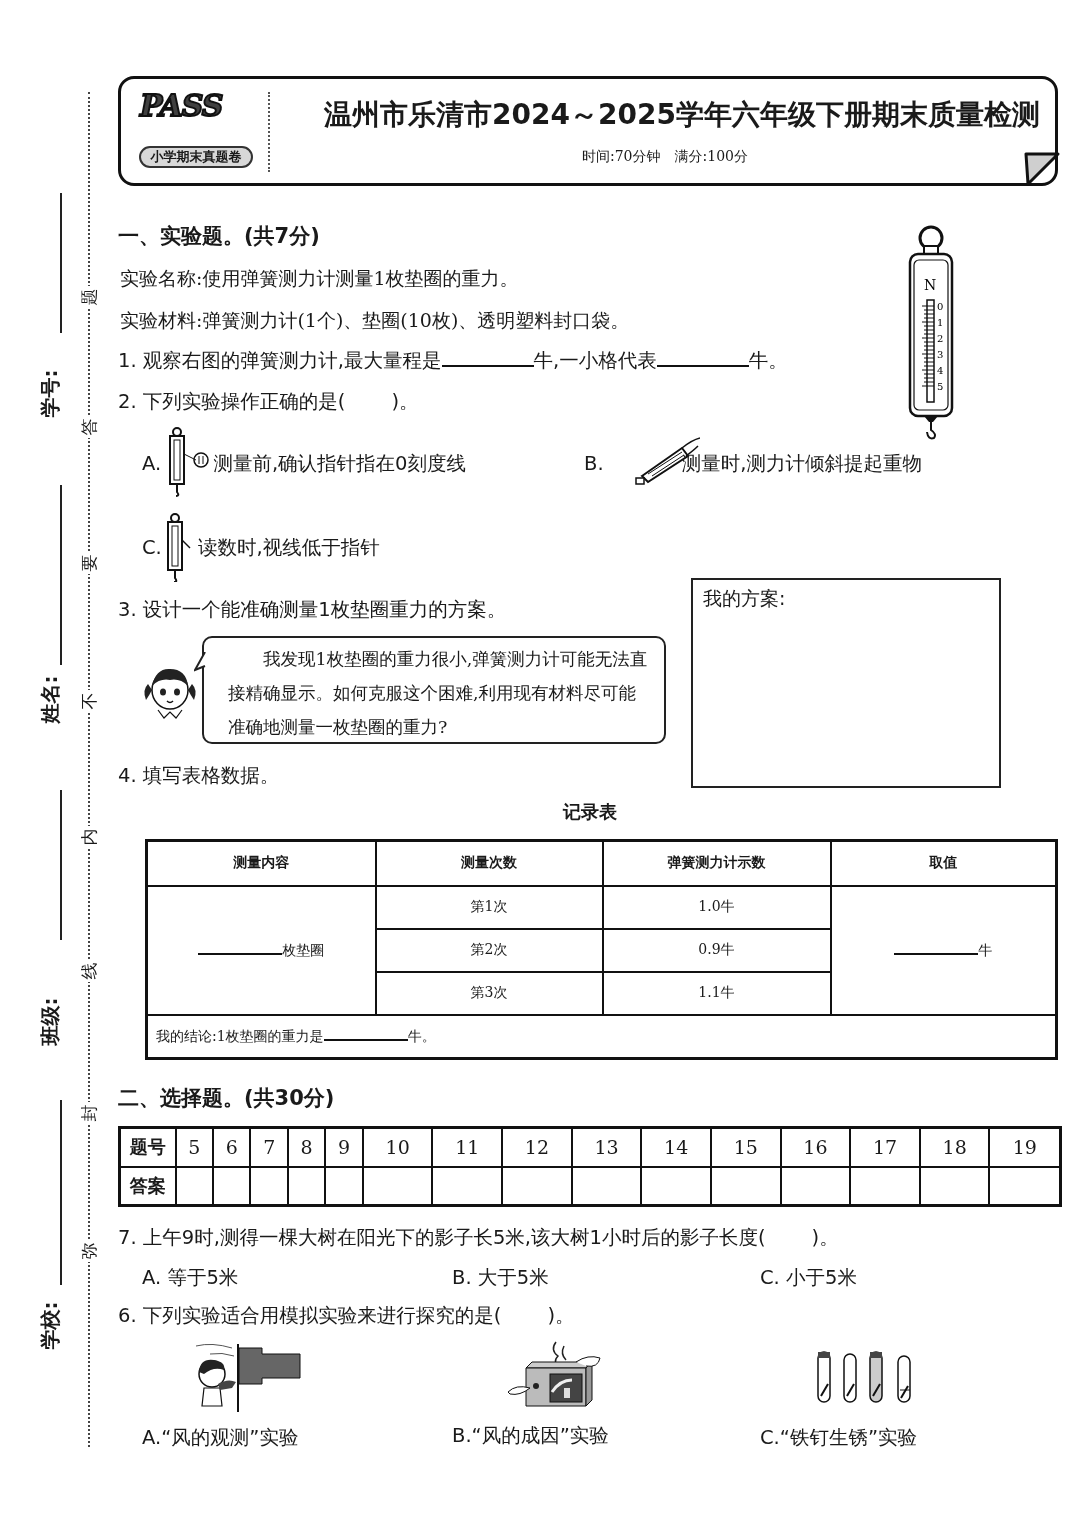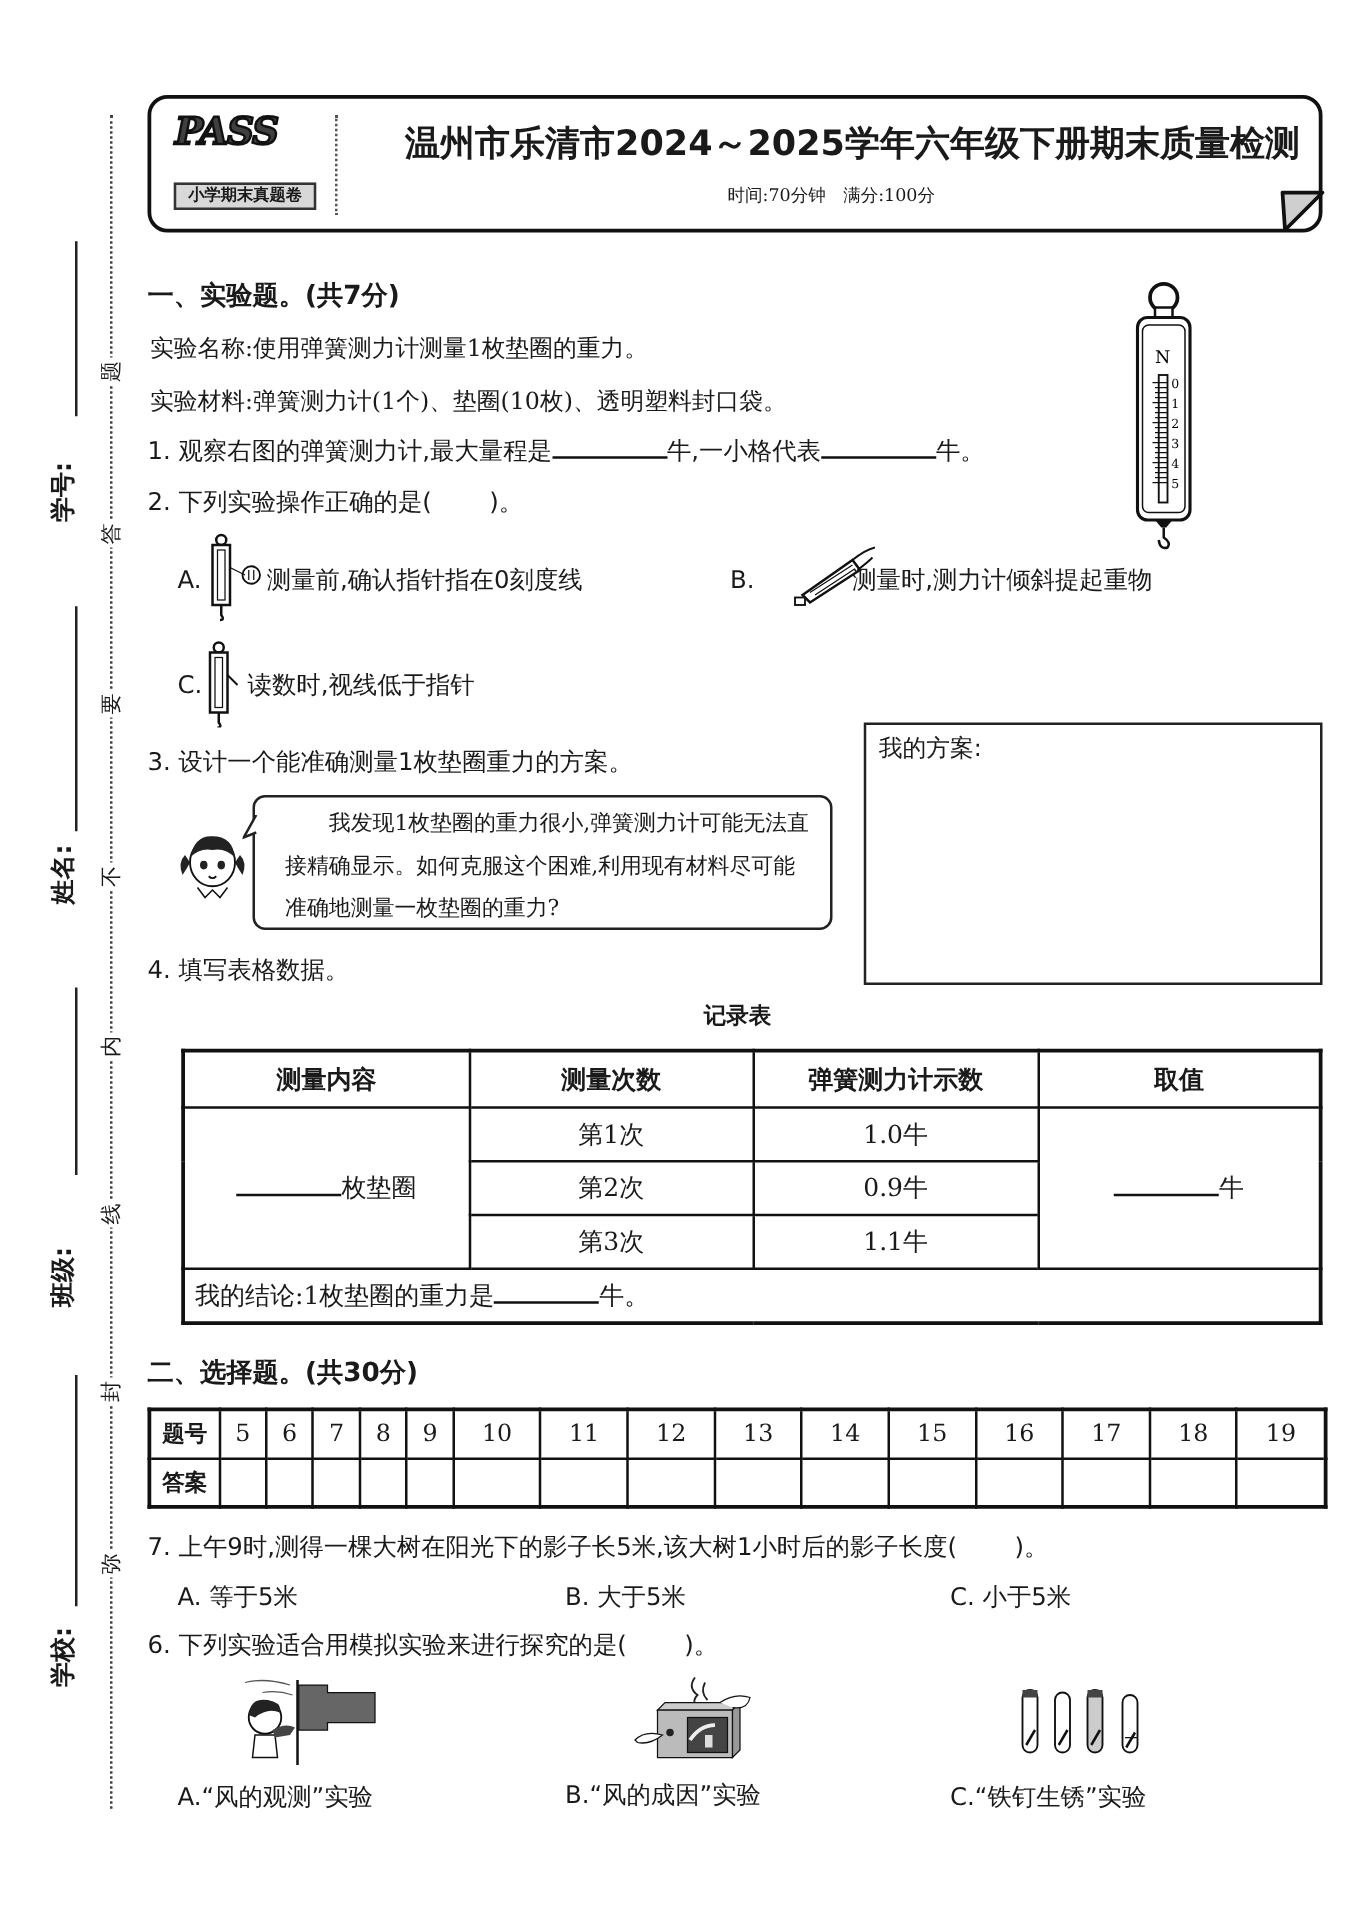--- a/index.html
+++ b/index.html
@@ -11,47 +11,47 @@
   .dotline { position: absolute; left: 88px; top: 92px; width: 0; height: 1355px; border-left: 2px dotted #444; }
   .mg-char { position: absolute; left: 78px; width: 22px; height: 22px; background: #fff; font-size: 17px; line-height: 22px; text-align: center; transform: rotate(-90deg); font-family: "DejaVu Sans", sans-serif; }
   .mg-label { position: absolute; left: 30px; font-size: 20px; font-weight: bold; transform: rotate(-90deg); transform-origin: center; white-space: nowrap; font-family: "DejaVu Sans", sans-serif; width: 70px; text-align: center; }
   .mg-line { position: absolute; left: 60px; width: 0; border-left: 2px solid #222; }
 
   
   .banner { position: absolute; left: 118px; top: 76px; width: 940px; height: 110px; border: 3px solid #111; border-radius: 16px; background: #fff; }
   .banner-fold { position: absolute; left: 1022px; top: 150px; width: 40px; height: 38px; }
   .logo { position: absolute; left: 140px; top: 88px; width: 120px; height: 40px; }
   .logo-text { font-family: "DejaVu Serif", serif; font-weight: bold; font-style: italic; font-size: 30px; color: #404040; -webkit-text-stroke: 2px #111; letter-spacing: -1px; }
-  .badge { position: absolute; left: 139px; top: 146px; width: 114px; height: 22px; border: 2px solid #333; border-radius: 0; background: #d8d8d8; font-size: 13px; font-weight: bold; text-align: center; line-height: 18px; font-family: "DejaVu Sans", sans-serif; }
+  .badge { position: absolute; left: 139px; top: 146px; width: 114px; height: 22px; border: 2px solid #333; border-radius: 11px; background: #d8d8d8; font-size: 13px; font-weight: bold; text-align: center; line-height: 18px; font-family: "DejaVu Sans", sans-serif; }
   .banner-divider { position: absolute; left: 268px; top: 92px; height: 80px; border-left: 2px dotted #555; }
   .title { position: absolute; left: 317px; top: 96px; width: 730px; text-align: center; font-size: 28px; font-weight: bold; font-family: "DejaVu Sans", sans-serif; letter-spacing: 0px; }
   .subtitle { position: absolute; left: 300px; top: 148px; width: 730px; text-align: center; font-size: 14px; }
 
   .sec { position: absolute; font-size: 21px; font-weight: bold; font-family: "DejaVu Sans", sans-serif; }
   .txt { position: absolute; font-size: 19px; white-space: nowrap; }
   .q { position: absolute; font-size: 19.5px; white-space: nowrap; font-family: "DejaVu Sans", sans-serif; }
   .blank { display: inline-block; border-bottom: 2px solid #111; vertical-align: baseline; height: 1em; }
   .paren { display: inline-block; width: 46px; }
 
   
   .scale { position: absolute; left: 906px; top: 224px; width: 50px; height: 216px; }
 
   
-  .plan { position: absolute; left: 691px; top: 578px; width: 367px; height: 210px; border: 2px solid #222; }
+  .plan { position: absolute; left: 691px; top: 578px; width: 310px; height: 210px; border: 2px solid #222; }
   .plan-label { position: absolute; left: 10px; top: 6px; font-size: 19px; font-family: "DejaVu Sans", sans-serif; }
 
   
   .bubble { position: absolute; left: 202px; top: 636px; width: 464px; height: 108px; border: 2px solid #222; border-radius: 10px; padding: 4px 14px 0 24px; font-size: 17.5px; line-height: 34px; }
   .bubble p { text-indent: 2em; }
   .girl { position: absolute; left: 138px; top: 660px; width: 64px; height: 64px; }
 
   
   .rec-title { position: absolute; left: 540px; top: 800px; width: 100px; text-align: center; font-size: 18px; font-weight: bold; font-family: "DejaVu Sans", sans-serif; }
   table.rec { position: absolute; left: 145px; top: 839px; width: 913px; border-collapse: collapse; border: 3px solid #111; }
-  table.rec td, table.rec th { border: 2px solid #111; text-align: center; font-size: 20px; font-weight: normal; }
+  table.rec td, table.rec th { border: 2px solid #111; text-align: center; font-size: 14px; font-weight: normal; }
   table.rec th { height: 45px; font-weight: bold; }
   table.rec td { height: 43px; }
   table.rec td.concl { text-align: left; padding-left: 8px; height: 44px; }
 
   
   table.ans { position: absolute; left: 118px; top: 1126px; width: 944px; border-collapse: collapse; border: 3px solid #111; }
   table.ans td { border: 2px solid #111; height: 39px; text-align: center; font-size: 19px; }
   table.ans td.hd { font-weight: bold; width: 56px; font-family: "DejaVu Sans", sans-serif; font-size: 18px; }
 
   .opt-img { position: absolute; }

